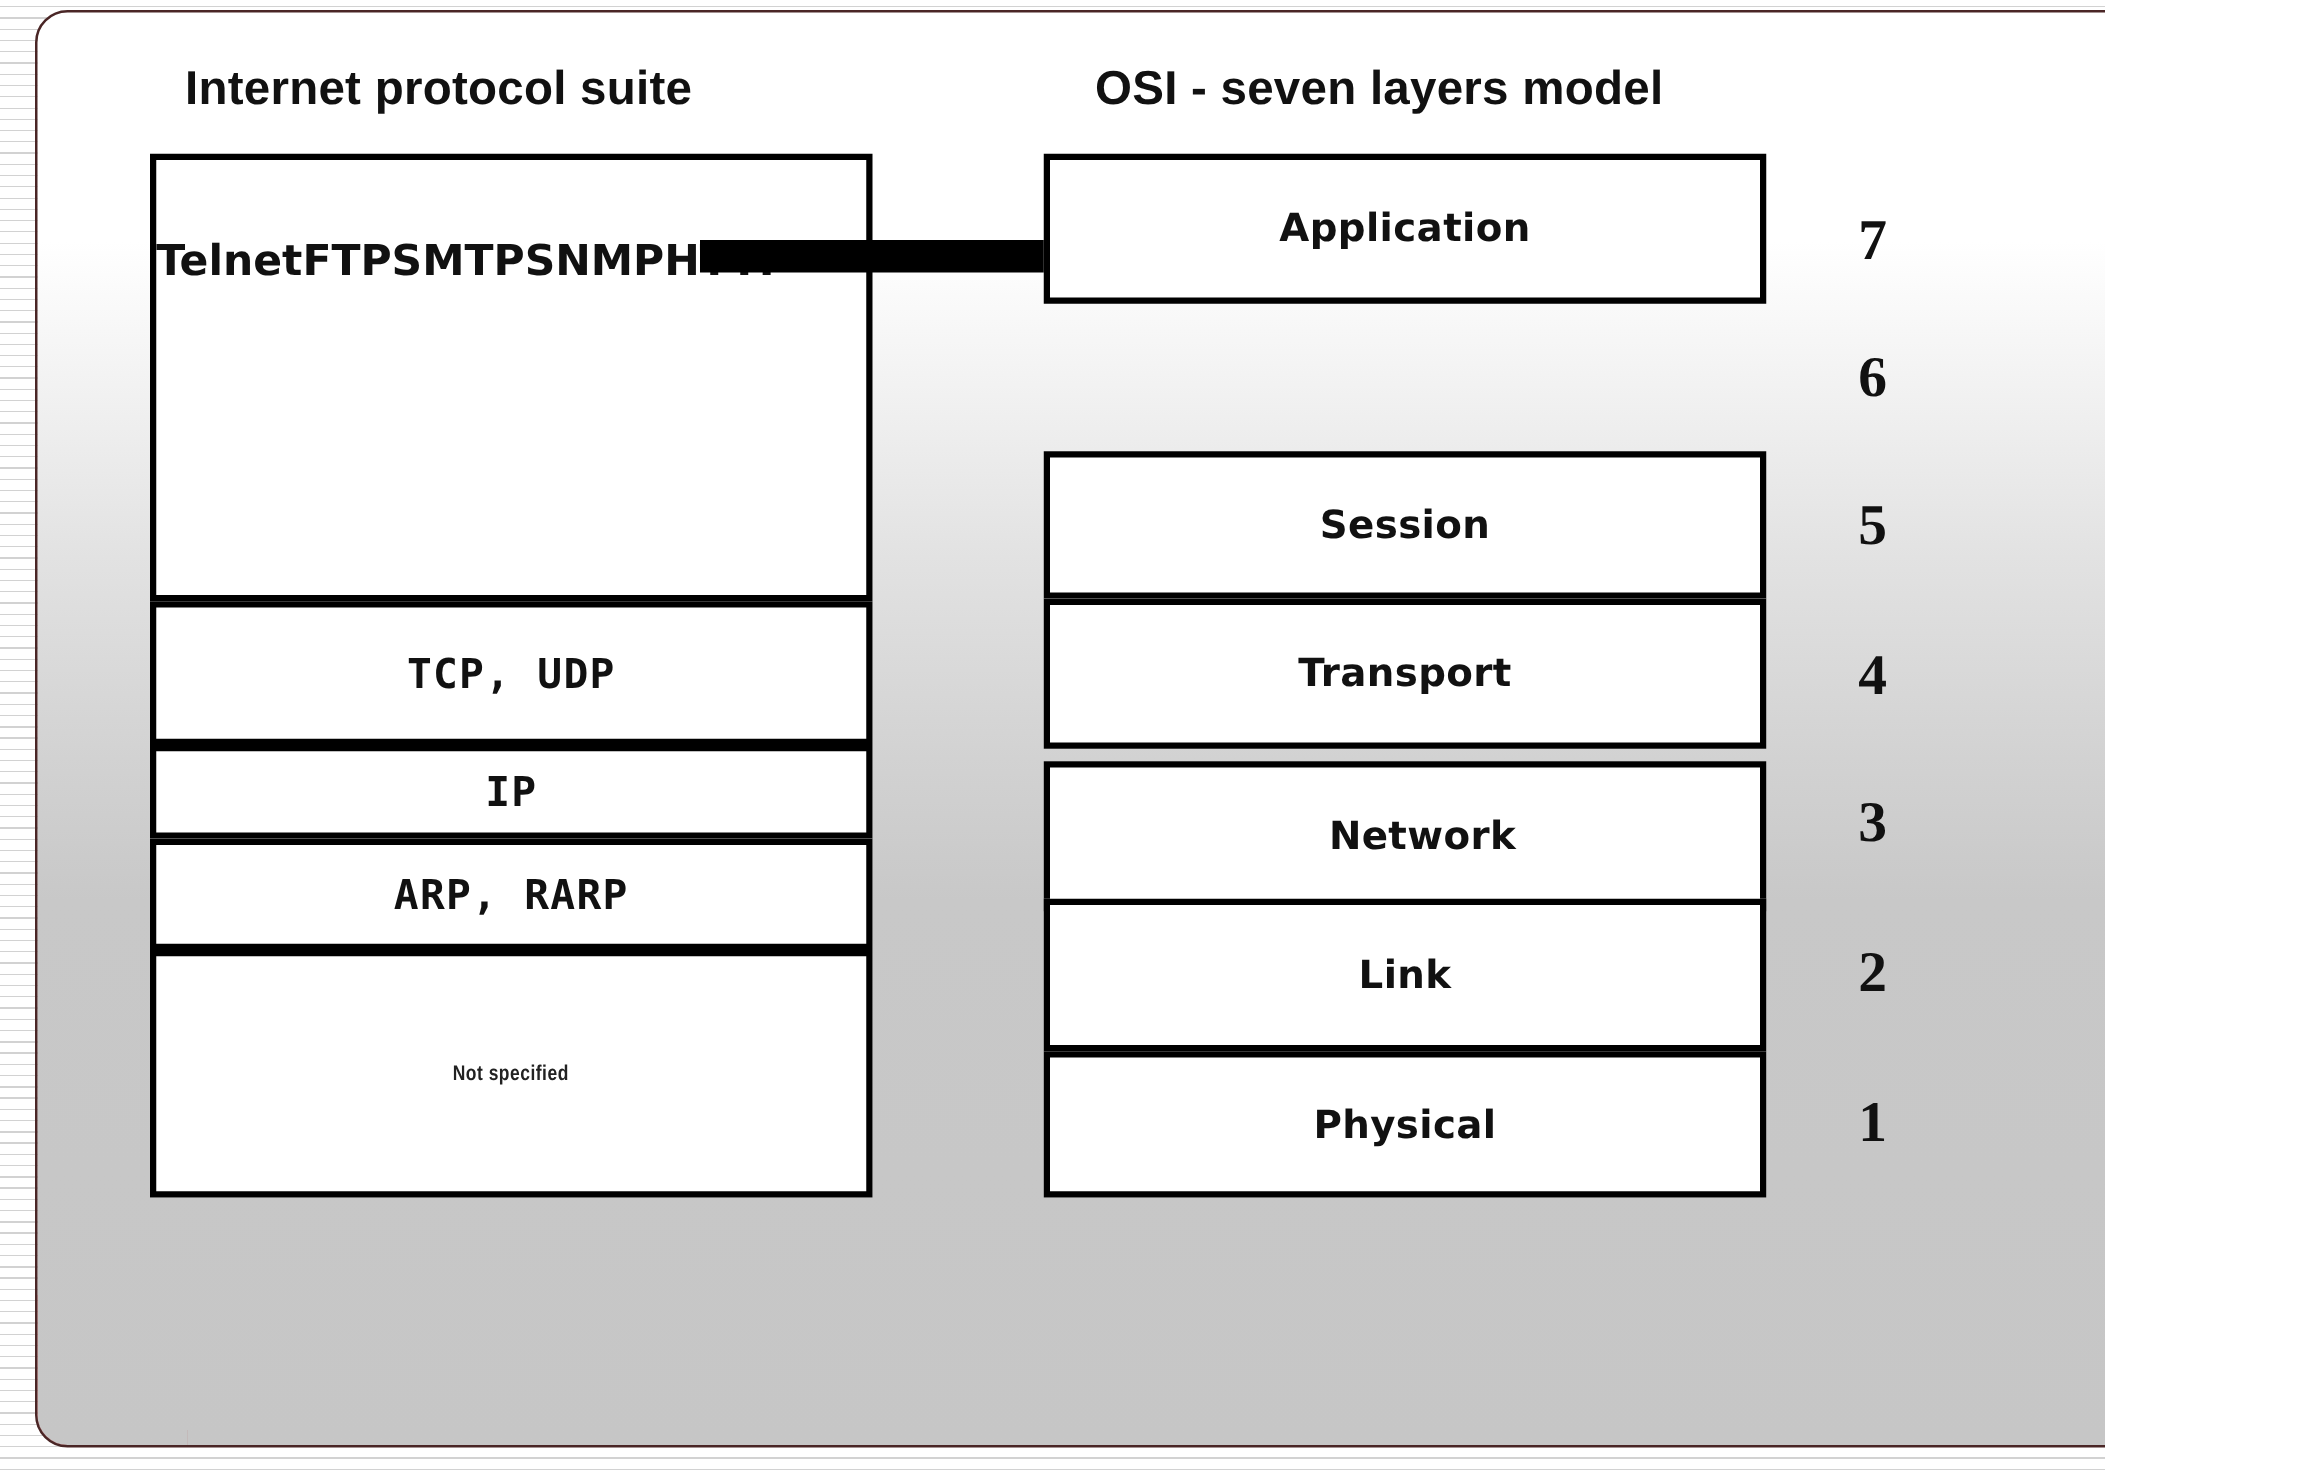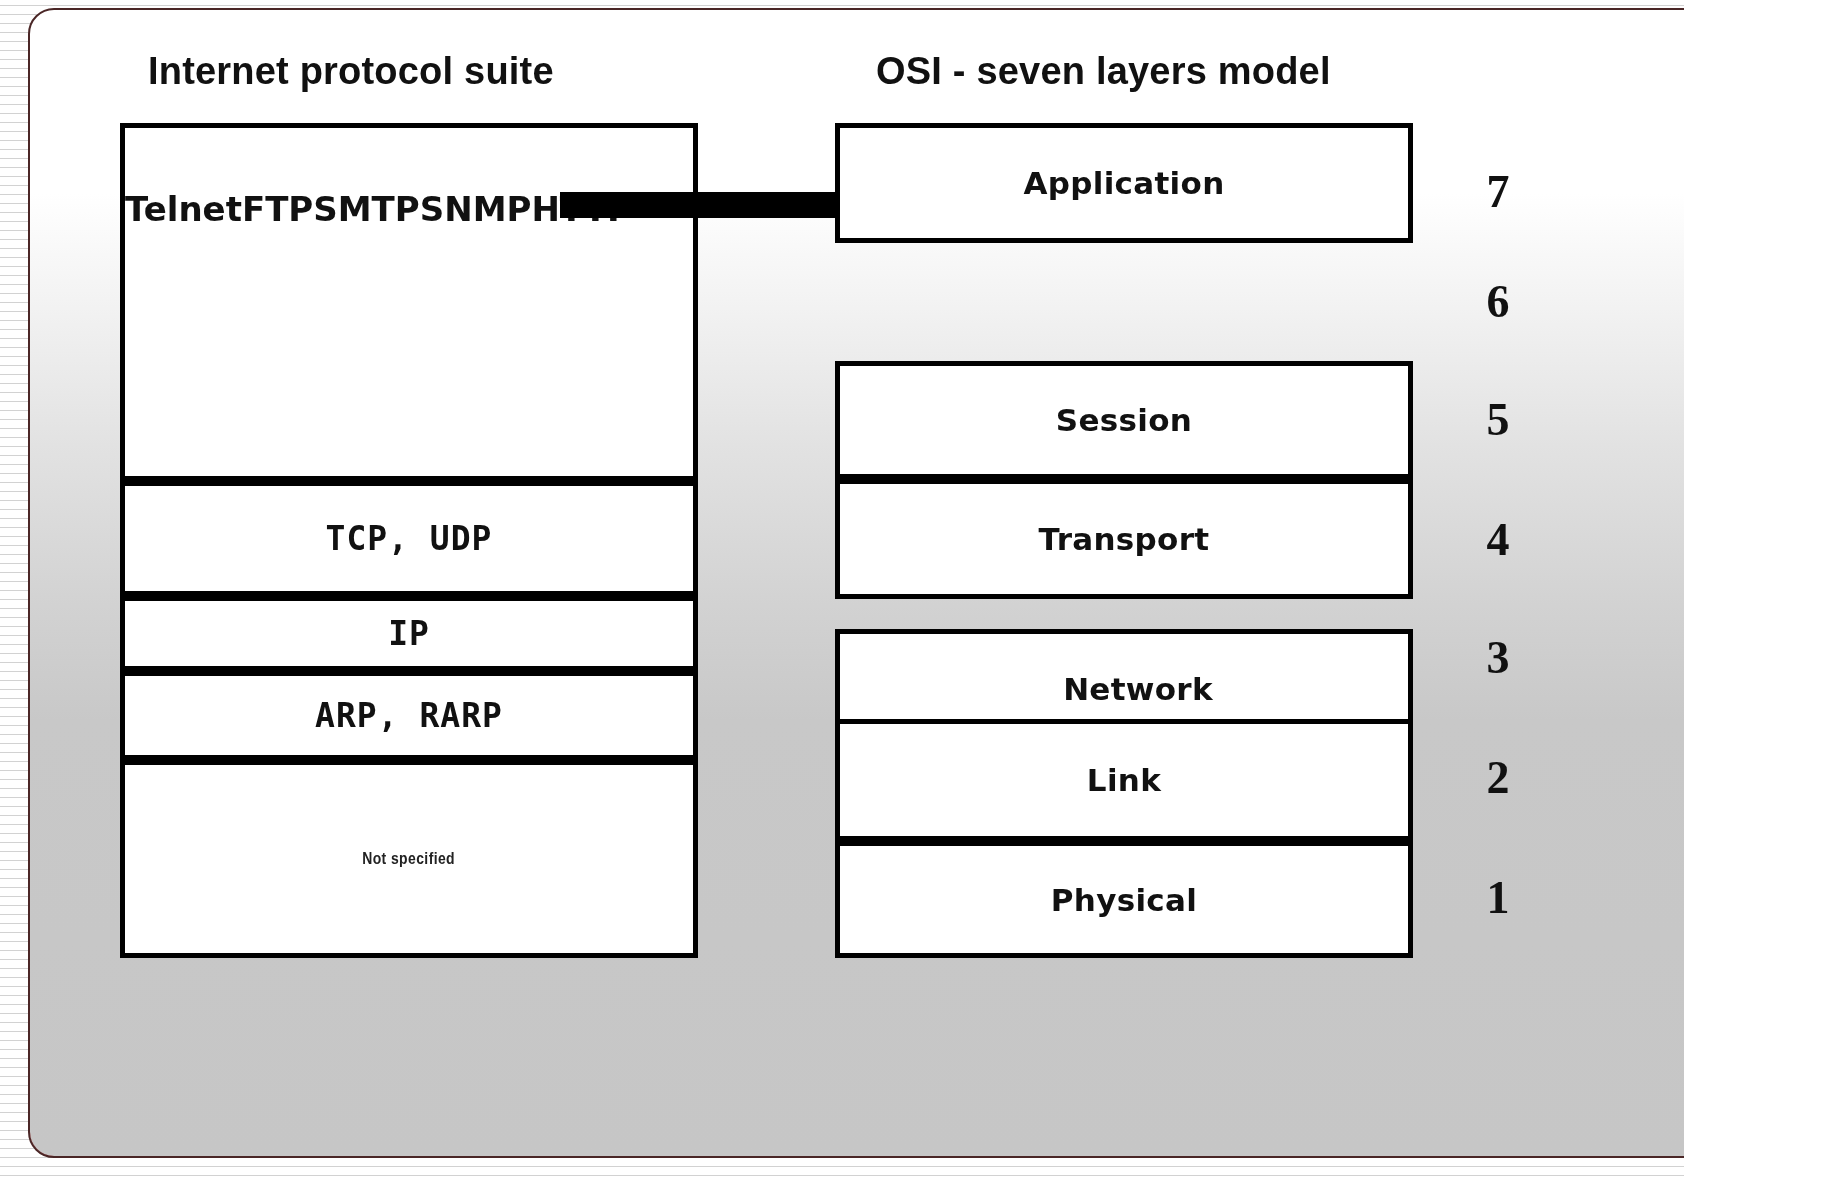--- a/index.html
+++ b/index.html
@@ -133,21 +133,21 @@
     font-family: "DejaVu Sans", sans-serif;
     font-size: 31px;
     font-weight: bold;
     color: #111111;
     letter-spacing: 0.3px;
   }
   #osi-7 { top: 113px; height: 120px; }
   #osi-6 { top: 233px; height: 118px; }
   #osi-5 { top: 351px; height: 118px; }
   #osi-4 { top: 469px; height: 120px; }
-  #osi-3 { top: 619px; height: 120px; padding-left: 28px; }
+  #osi-3 { top: 599px; height: 120px; padding-left: 28px; }
   #osi-2 { top: 709px; height: 122px; }
   #osi-1 { top: 831px; height: 117px; }
 
   
   .layer-num {
     position: absolute;
     left: 1438px;
     width: 60px;
     text-align: center;
     font-family: "Liberation Serif", serif;

